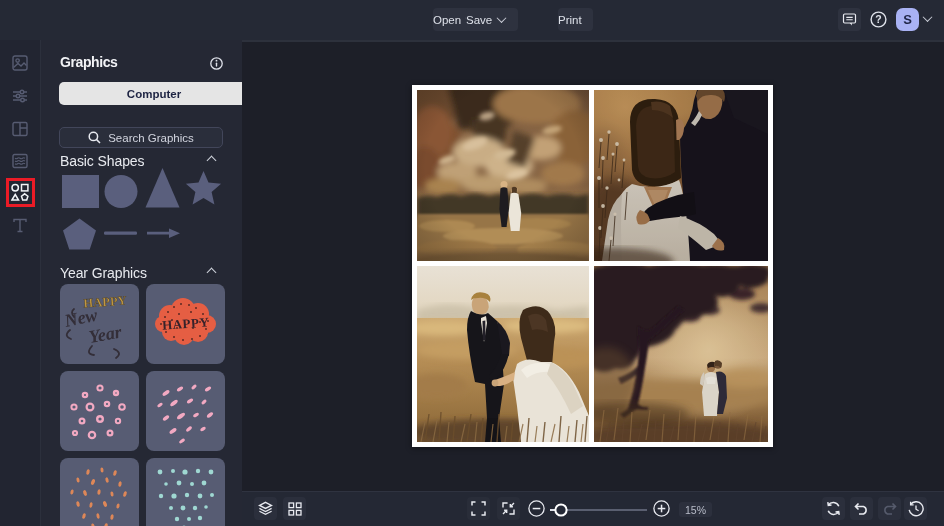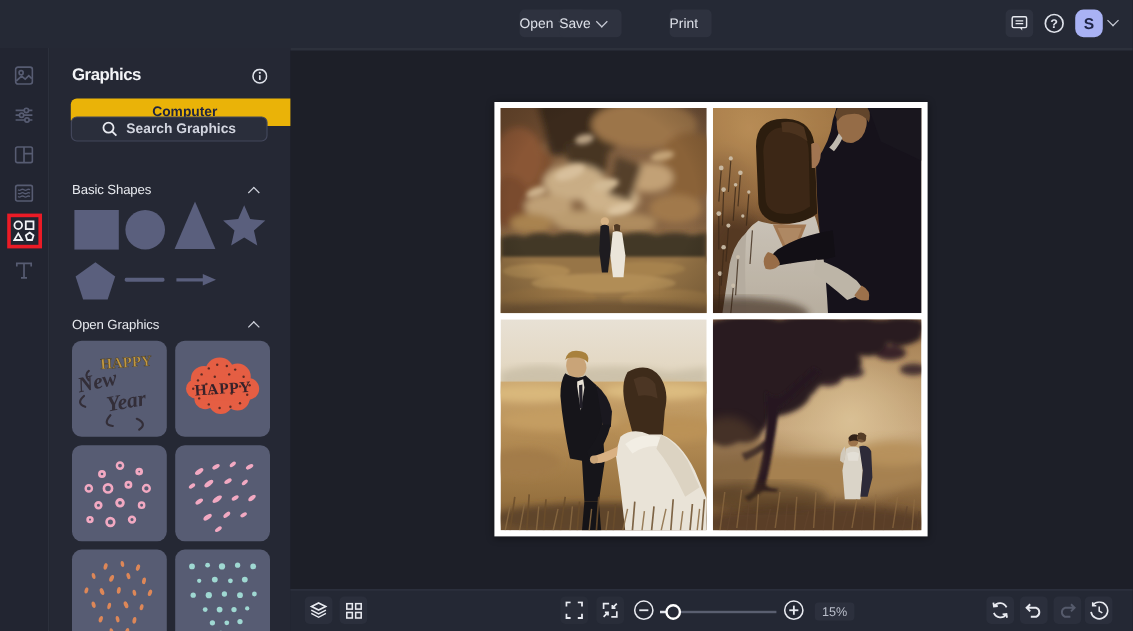--- a/index.html
+++ b/index.html
@@ -25,27 +25,27 @@
      display:flex; align-items:center; justify-content:center; }
 
   
   #rail { position:absolute; left:0; top:40px; width:41px; height:486px; background:#222531; border-right:1px solid #2c303c;}
   .railic { position:absolute; left:50%; transform:translateX(-50%); }
 
   
   #panel { position:absolute; left:41px; top:40px; width:201px; height:486px; background:#252834; }
   #panel h1 { position:absolute; left:19px; top:14px; font-size:14px; font-weight:bold; color:#f2f3f6; letter-spacing:-.4px;text-align:right;}
   #infoic { position:absolute; left:169px; top:17px; }
-  #btn-computer { position:absolute; left:18px; top:42px; width:190px; height:23px; background:#eab308;
+  #btn-computer { position:absolute; left:18px; top:42px; width:190px; height:23px; background:#e5e5e5;
      border-radius:5px; color:#1d2342; font-weight:bold; font-size:11.5px;
      display:flex; align-items:center; justify-content:center; }
-  #search { position:absolute; left:18px; top:57px; width:164px; height:21px; background:#2a2e3b;
+  #search { position:absolute; left:18px; top:87px; width:164px; height:21px; background:#2a2e3b;
      border:1px solid #42465a; border-radius:5px; color:#d2d5df; font-size:11.5px;
-     display:flex; align-items:center; justify-content:center; gap:7px;font-weight:bold; }
-  .sechead { position:absolute; color:#e8eaef; font-size:11px; letter-spacing:-.1px; }
+     display:flex; align-items:center; justify-content:center; gap:7px; }
+  .sechead { position:absolute; color:#e8eaef; font-size:14px; letter-spacing:-.1px; }
   .caret { position:absolute; width:7px; height:7px; border-left:1.6px solid #cfd2db; border-top:1.6px solid #cfd2db;
      transform:rotate(45deg); }
   .shape { position:absolute; }
   .thumb { position:absolute; width:79px; height:80px; background:#575c73; border-radius:8px; overflow:hidden; }
 
   
   #canvas { position:absolute; left:242px; top:40px; width:702px; height:451px; background:#1d1f28; box-shadow:inset 0 2px 0 #2d313c; }
   #collage { position:absolute; left:170px; top:45px; width:361px; height:362px; background:#ffffff;
      box-shadow:0 1px 6px rgba(0,0,0,.45); }
   .cell { position:absolute; overflow:hidden; }
@@ -135,21 +135,21 @@
     <svg class="shape" style="left:19px; top:127px;" width="164" height="85" viewBox="0 0 164 85" fill="#5a5f7d">
       <rect x="2" y="8" width="37" height="33"></rect>
       <circle cx="61" cy="24.5" r="16.5"></circle>
       <path d="M102.5 1 L119.5 40.5 H85.5 Z"></path>
       <path d="M143.5 4 L148.5 15.6 L161.1 16.8 L151.6 25.1 L154.4 37.5 L143.5 31 L132.6 37.5 L135.4 25.1 L125.9 16.8 L138.5 15.6 Z"></path>
       <path d="M19.5 51.5 L36 63.5 L29.7 82.5 H9.3 L3 63.5 Z"></path>
       <rect x="44" y="64.5" width="33" height="3.2" rx="1.2"></rect>
       <path d="M87 64.8h22v-3.4l11 4.8-11 4.8v-3.4h-22z"></path>
     </svg>
 
-    <div class="sechead" style="left:19px; top:225px;">Open Graphics</div>
+    <div class="sechead" style="left:19px; top:225px;">Year Graphics</div>
     <div class="caret" style="left:167px; top:229px;"></div>
 
     <div class="thumb" style="left:18.5px; top:244px;" id="th1">
       <svg width="79" height="80" viewBox="0 0 79 80">
         <g transform="rotate(-4 45 17)">
           <text x="45" y="22" text-anchor="middle" font-family="Liberation Serif" font-weight="bold" font-size="12.5" letter-spacing="0" fill="#c2983f" stroke="#453c2c" stroke-width=".4">HAPPY</text>
         </g>
         <g fill="#332e38" font-family="Liberation Serif" font-style="italic" font-weight="bold">
           <text x="6" y="43" font-size="18" transform="rotate(-12 6 43)">New</text>
           <text x="30" y="59" font-size="18" transform="rotate(-10 30 59)">Year</text>

